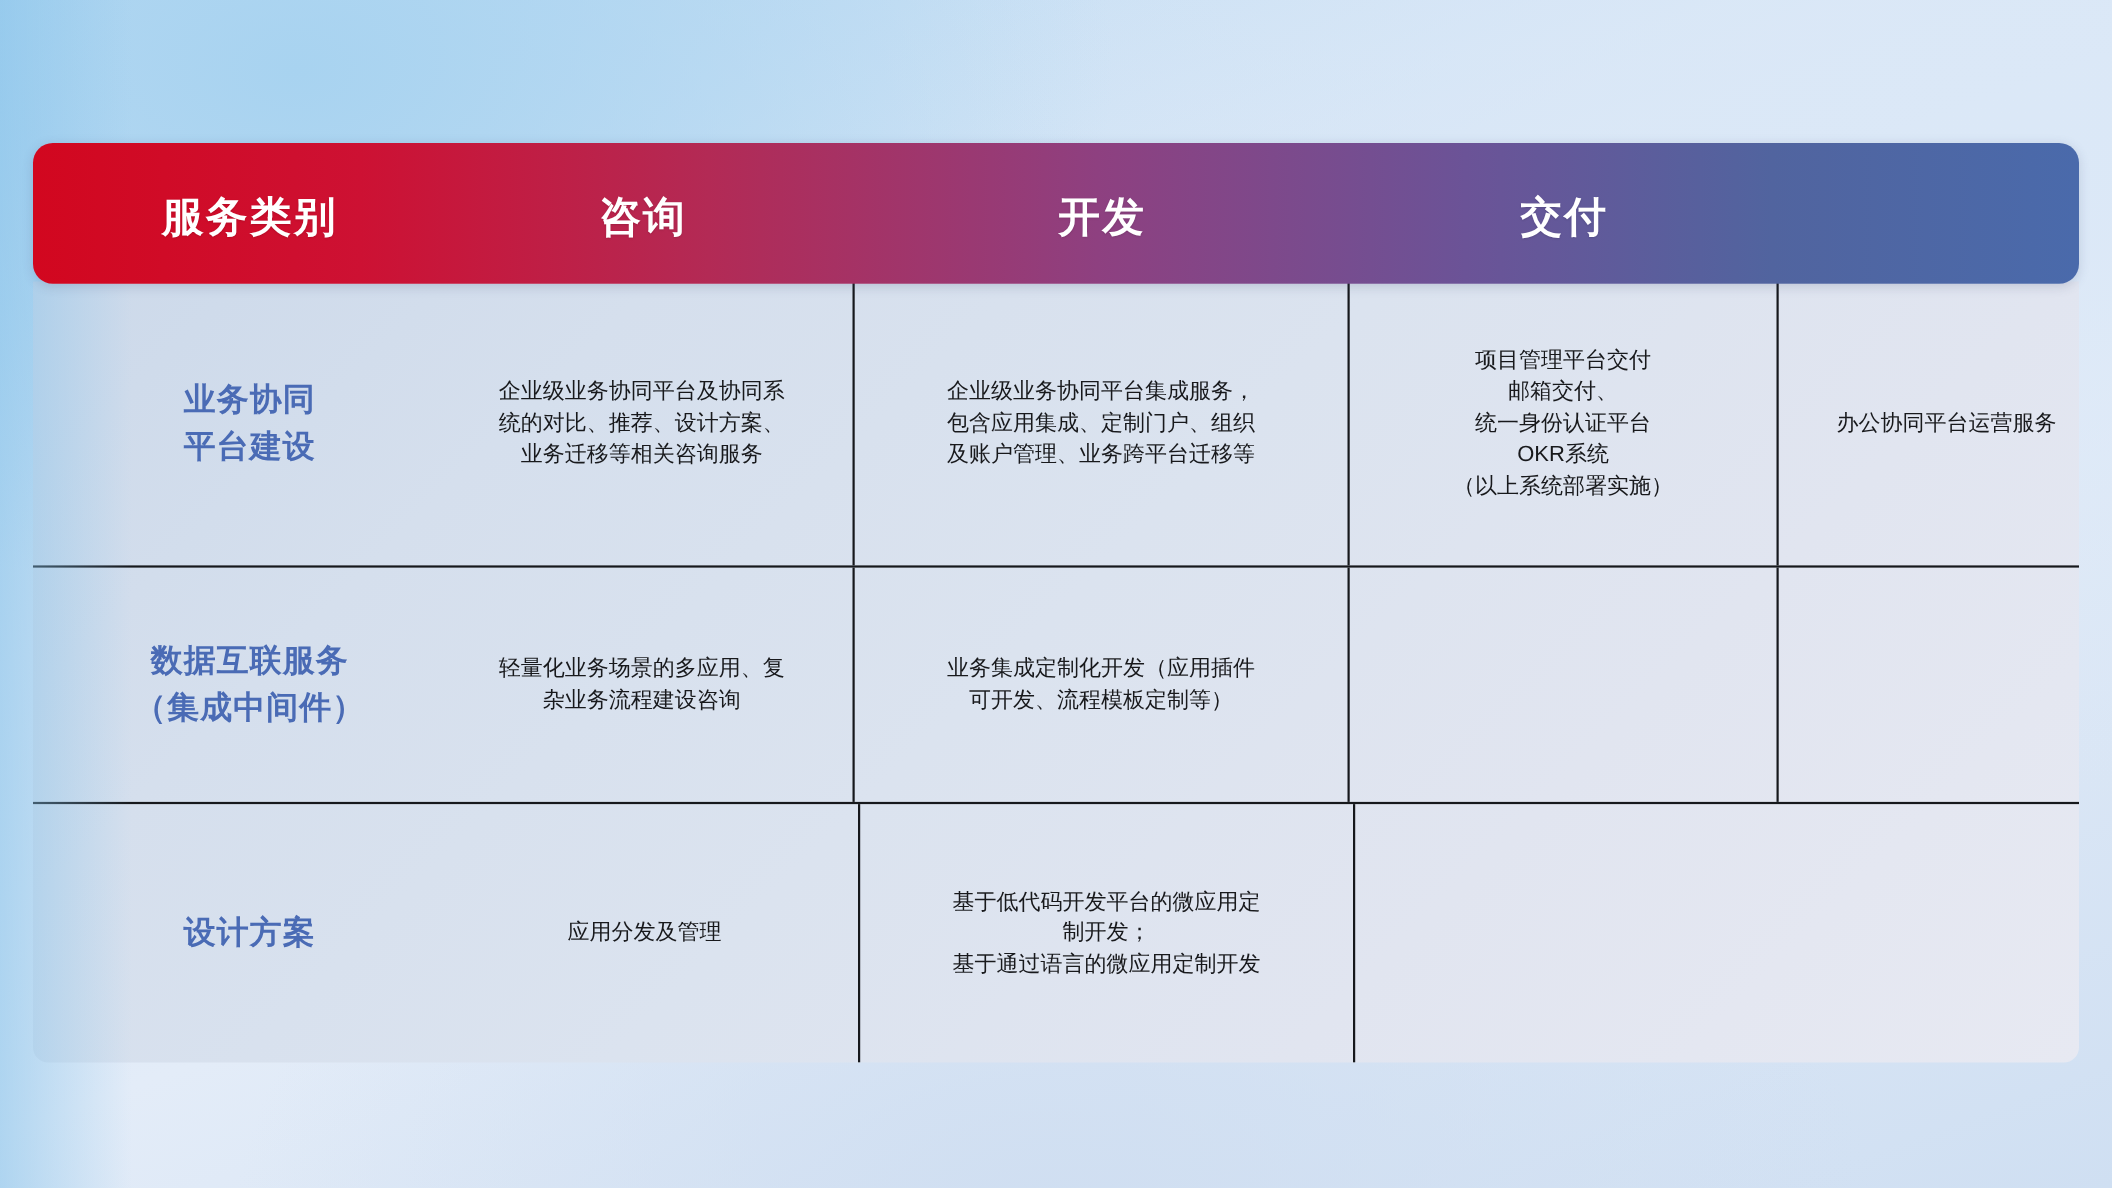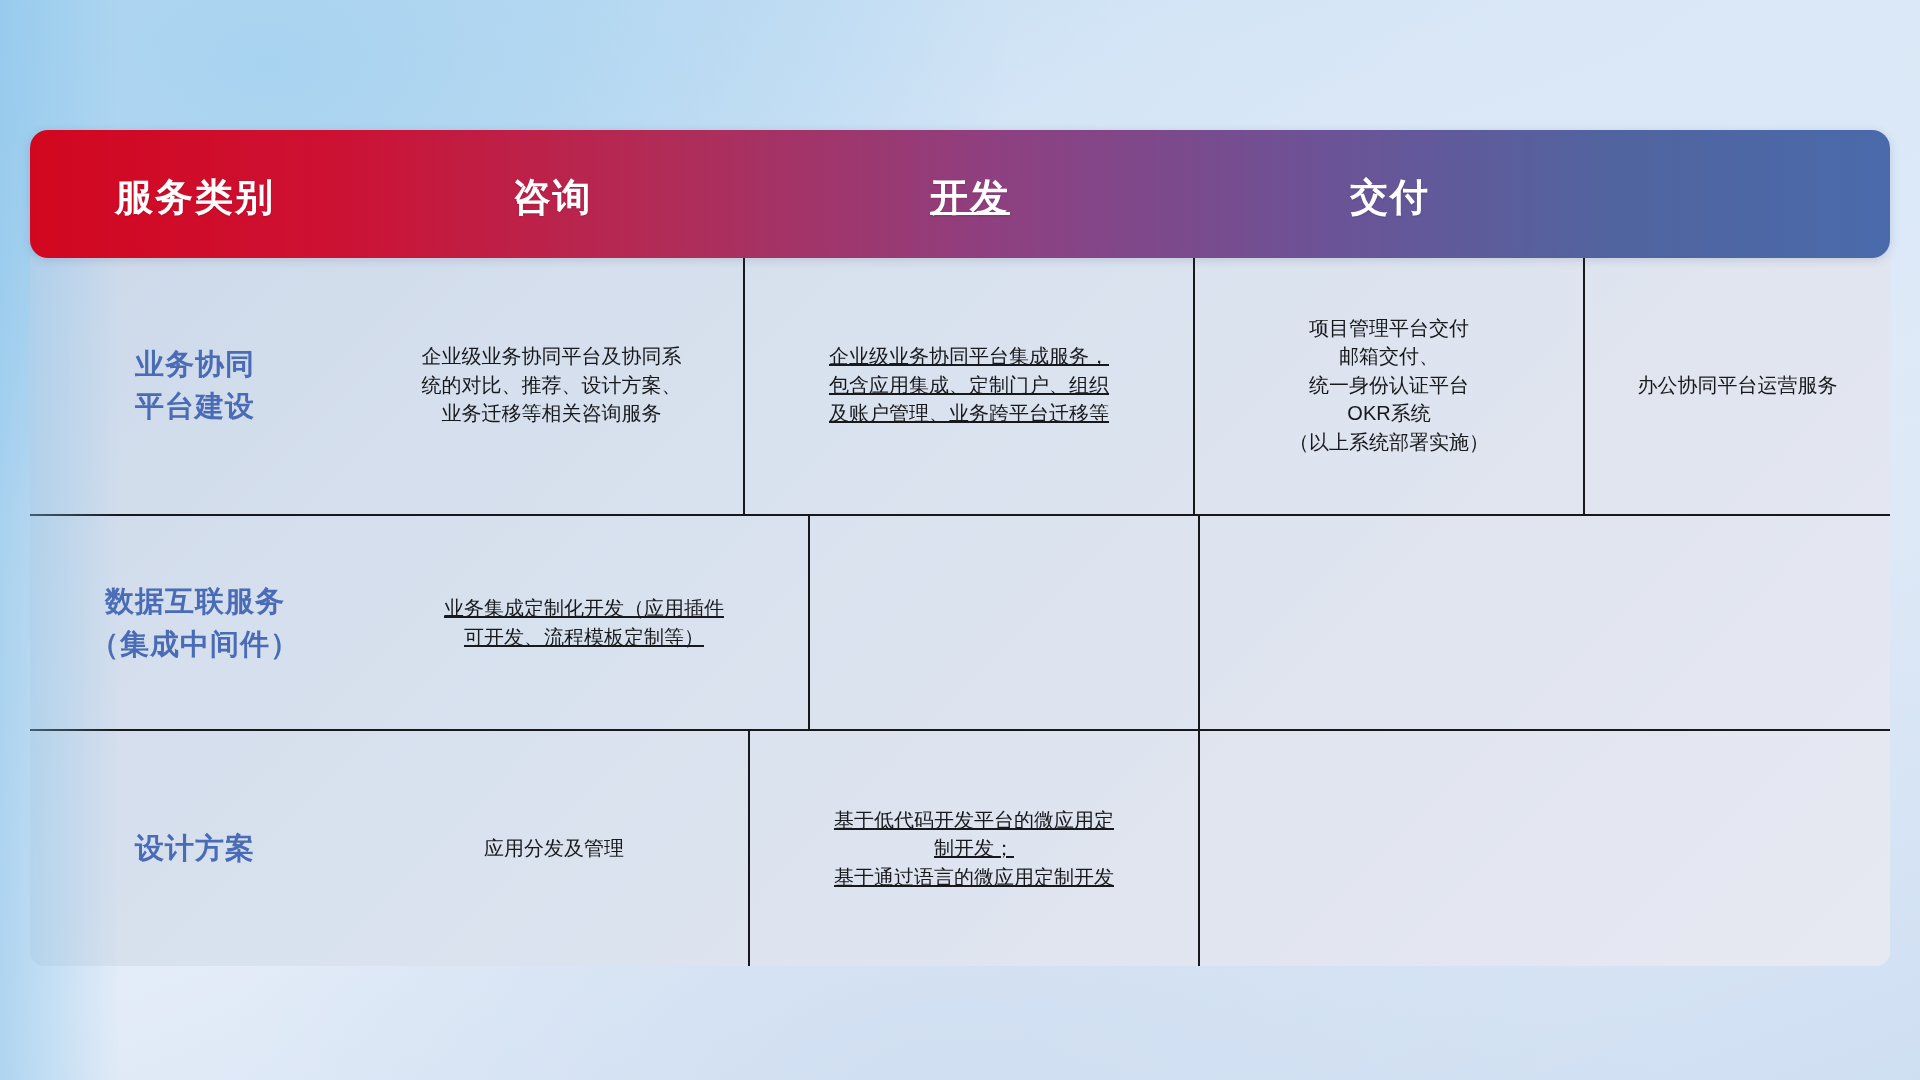--- a/index.html
+++ b/index.html
@@ -100,23 +100,23 @@
   .td.cat {
     border-right: none;
     color: #4a6bb5;
     font-weight: bold;
     font-size: 29px;
     line-height: 1.45;
     letter-spacing: 1px;
   }
 
   
-  .c0 { width: 330px; flex: 0 0 330px; }
+  .c0 { width: 330px; flex: 0 0 330px; margin-left: 32px; }
   .c1 { width: 385px; flex: 0 0 385px; }
-  .c2 { width: 450px; flex: 0 0 450px; text-decoration: underline; }
+  .c2 { width: 450px; flex: 0 0 450px; }
   .c3 { width: 390px; flex: 0 0 390px; }
   .c4 { width: 305px; flex: 0 0 305px; }
 
   .r0 { height: 260px; }
   .r1 { height: 215px; }
   .r2 { height: 235px; }
 </style>
 </head>
 <body>
 
@@ -146,20 +146,22 @@
 邮箱交付、
 统一身份认证平台
 OKR系统
 （以上系统部署实施）</div>
         <div class="td c4 last">办公协同平台运营服务</div>
       </div>
 
       <div class="trow r1">
         <div class="td cat c0">数据互联服务
 （集成中间件）</div>
+        <div class="td c1">轻量化业务场景的多应用、复
+杂业务流程建设咨询</div>
         <div class="td c2">业务集成定制化开发（应用插件
 可开发、流程模板定制等）</div>
         <div class="td c3"></div>
         <div class="td c4 last"></div>
       </div>
 
       <div class="trow r2">
         <div class="td cat c0">设计方案</div>
         <div class="td c3">应用分发及管理</div>
         <div class="td c2">基于低代码开发平台的微应用定

